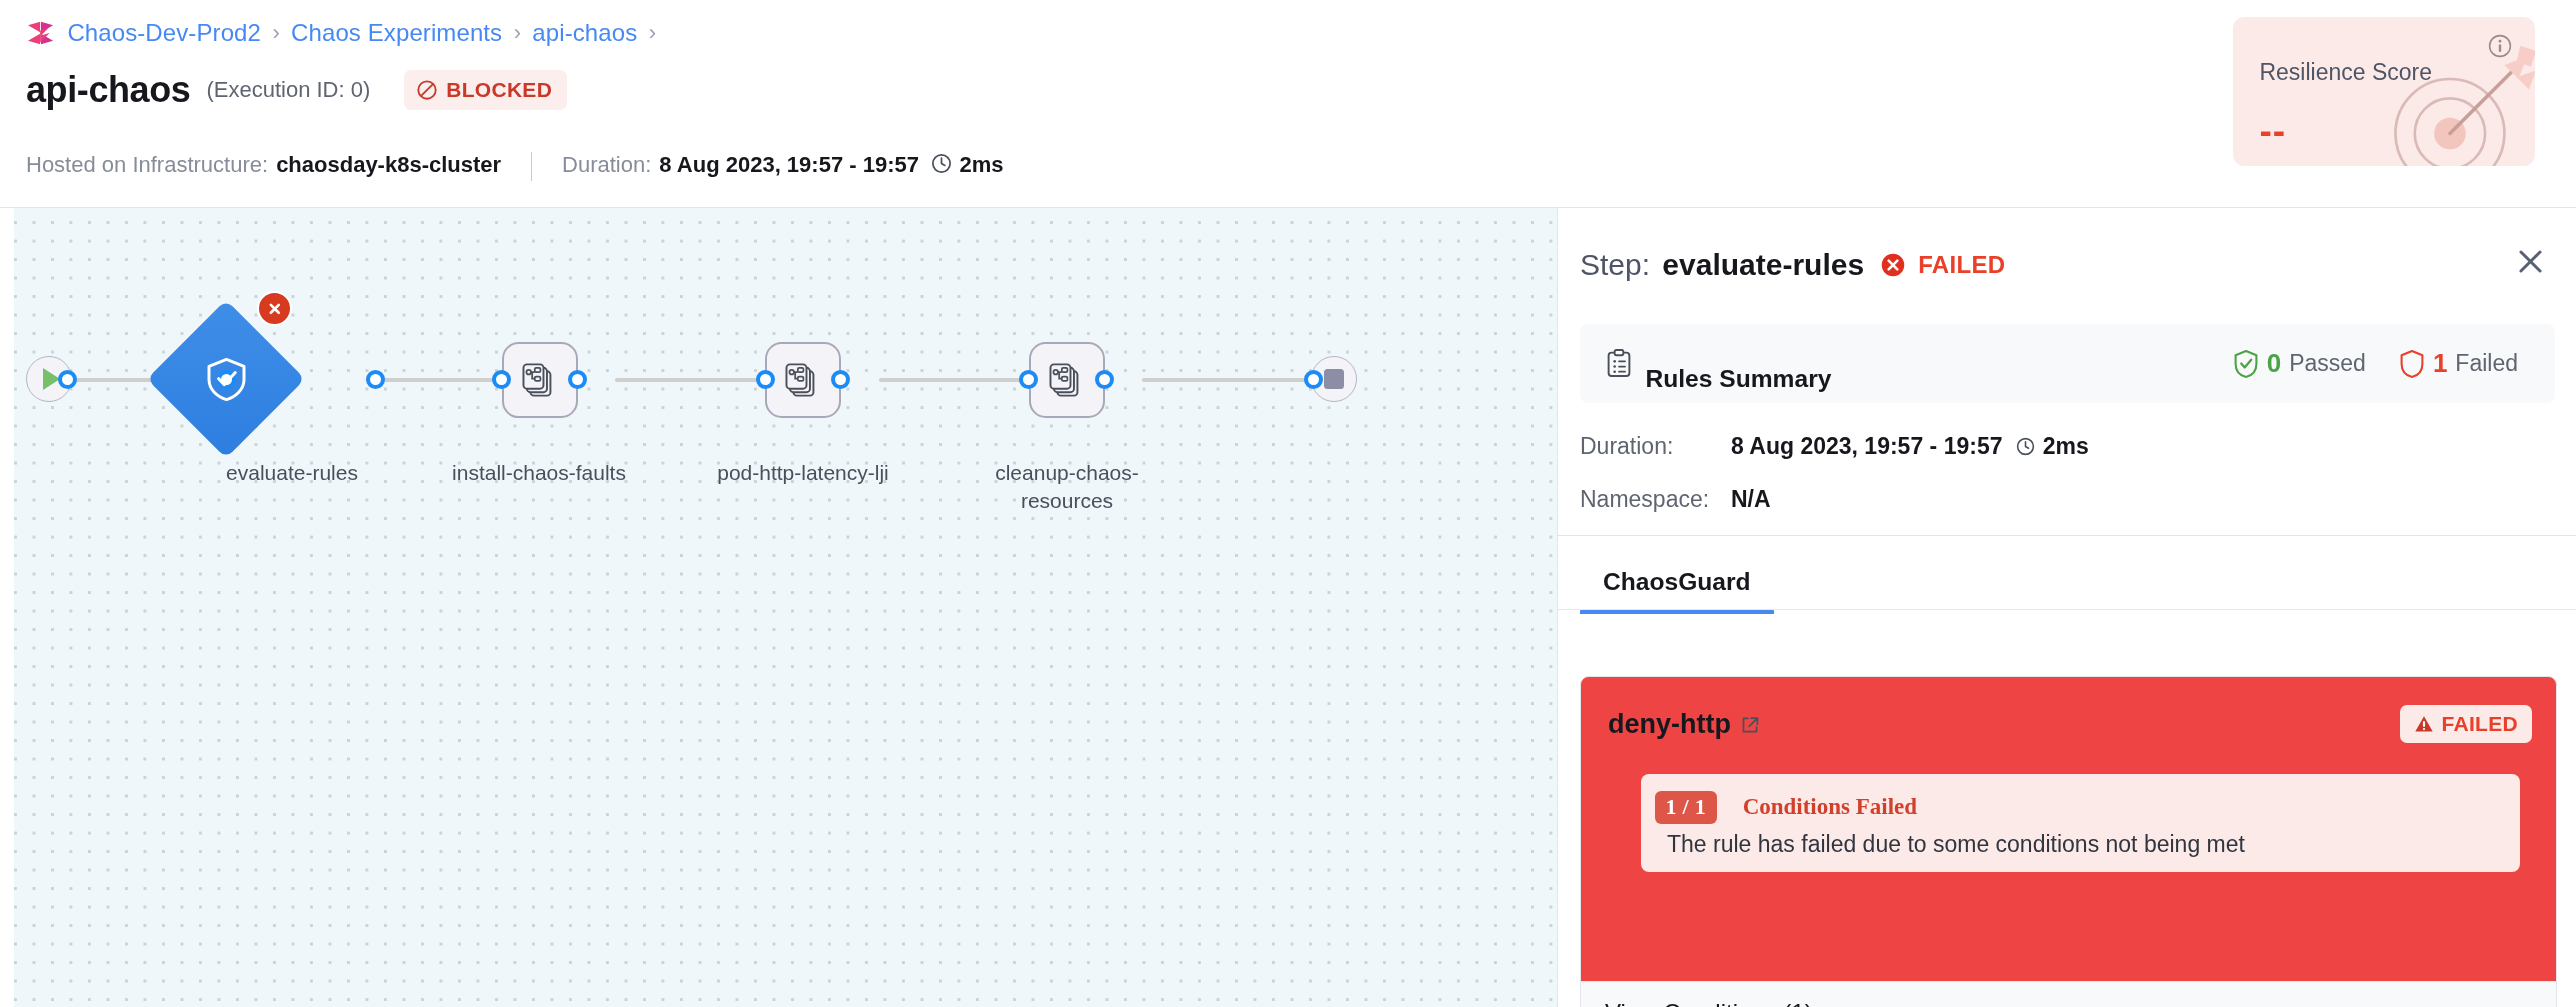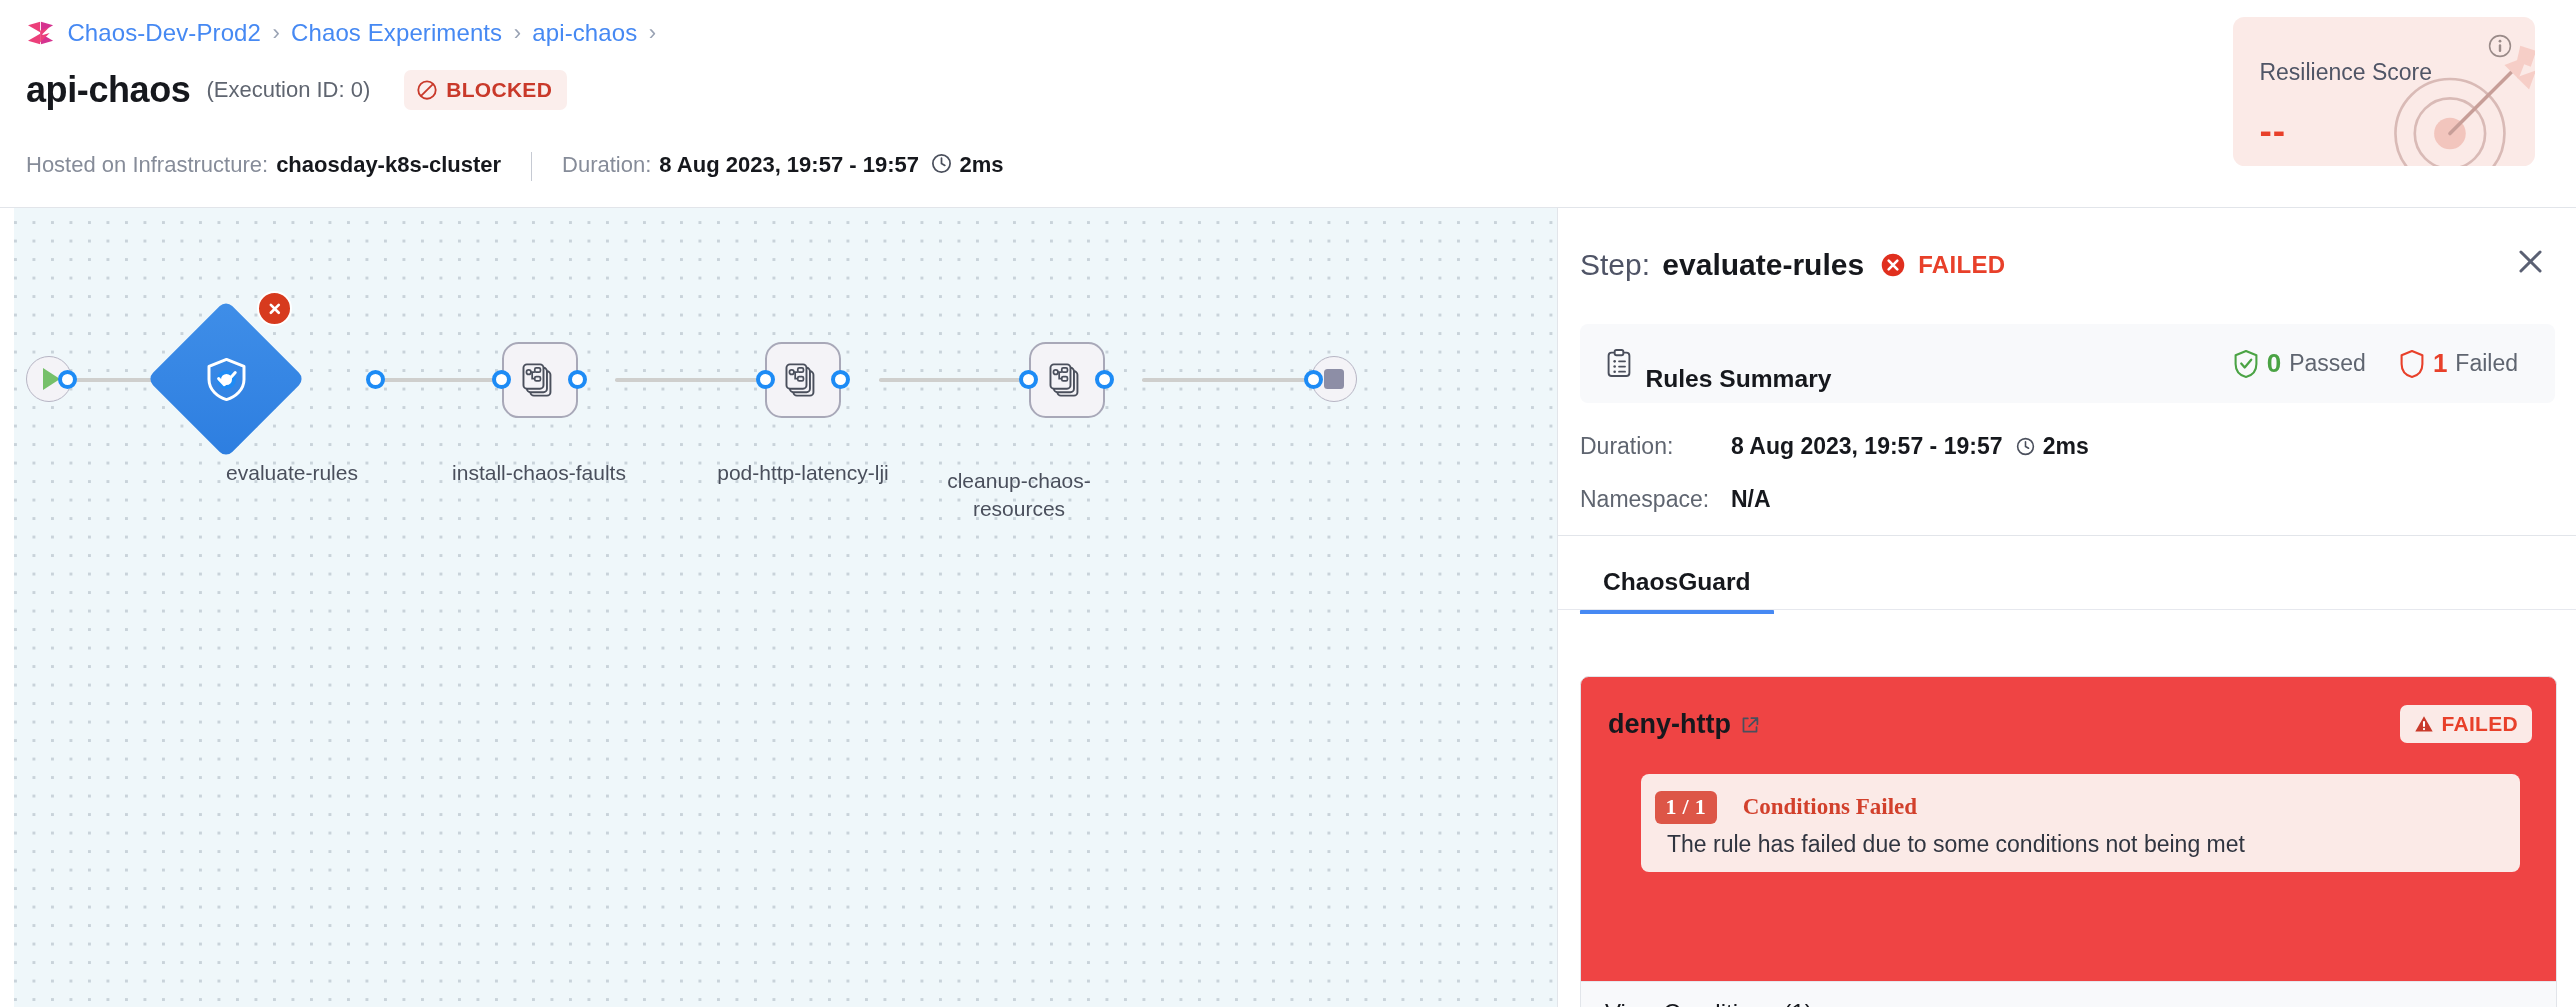--- a/index.html
+++ b/index.html
@@ -310,21 +310,21 @@
         <rect x="8" y="9" width="23" height="28" rx="4" fill="#f4f3f7" stroke="#4a4f5c" stroke-width="2.2"></rect>
         <rect x="4" y="5" width="23" height="28" rx="4" fill="#f4f3f7" stroke="#4a4f5c" stroke-width="2.2"></rect>
         <circle cx="10" cy="14" r="2.6" fill="none" stroke="#4a4f5c" stroke-width="2"></circle>
         <rect x="17" y="9" width="6.5" height="5" rx="1.6" fill="none" stroke="#4a4f5c" stroke-width="2"></rect>
         <rect x="17" y="19" width="6.5" height="5" rx="1.6" fill="none" stroke="#4a4f5c" stroke-width="2"></rect>
         <path d="M12.6 14 H17 M14 14 V21.5 H17" fill="none" stroke="#4a4f5c" stroke-width="2"></path>
       </svg>
     </div>
     <div class="port" style="left:1019px; top:162px;"></div>
     <div class="port" style="left:1095px; top:162px;"></div>
-    <div class="node-label" style="left:918px; top:251px;margin-top:8px;">cleanup-chaos-resources</div>
+    <div class="node-label" style="left:966px; top:251px;">cleanup-chaos-resources</div>
 
     <div class="term-node" style="left:1311px; top:148px;">
       <div class="stop-sq"></div>
     </div>
     <div class="port" style="left:1304px; top:162px;"></div>
   </div>
 
   <div class="panel">
 
     <div class="panel-head">

